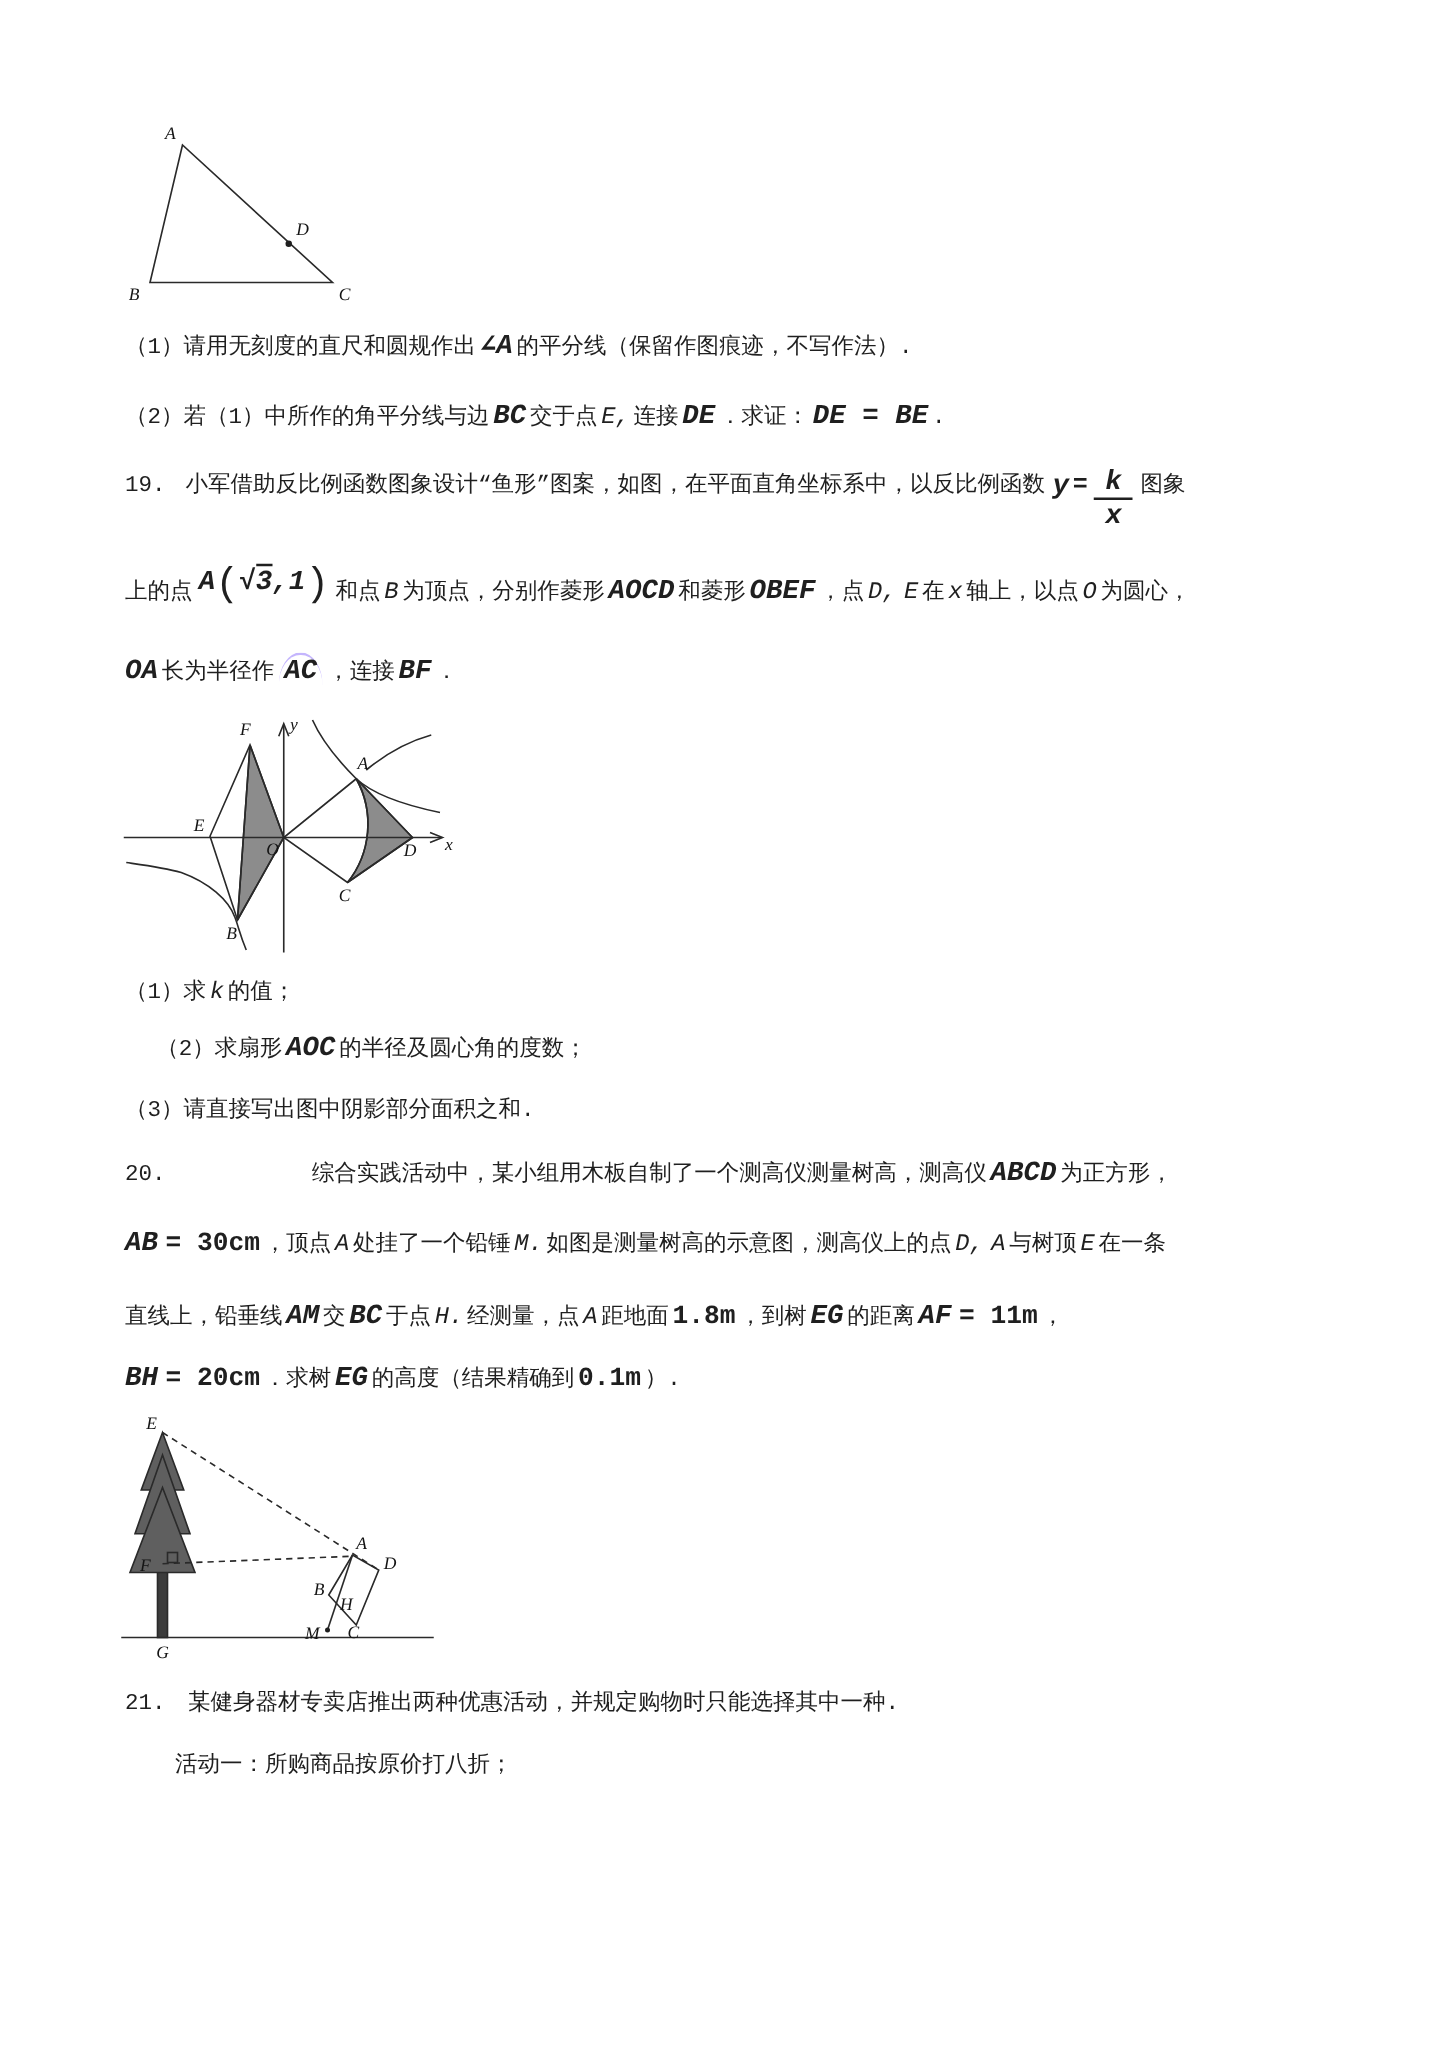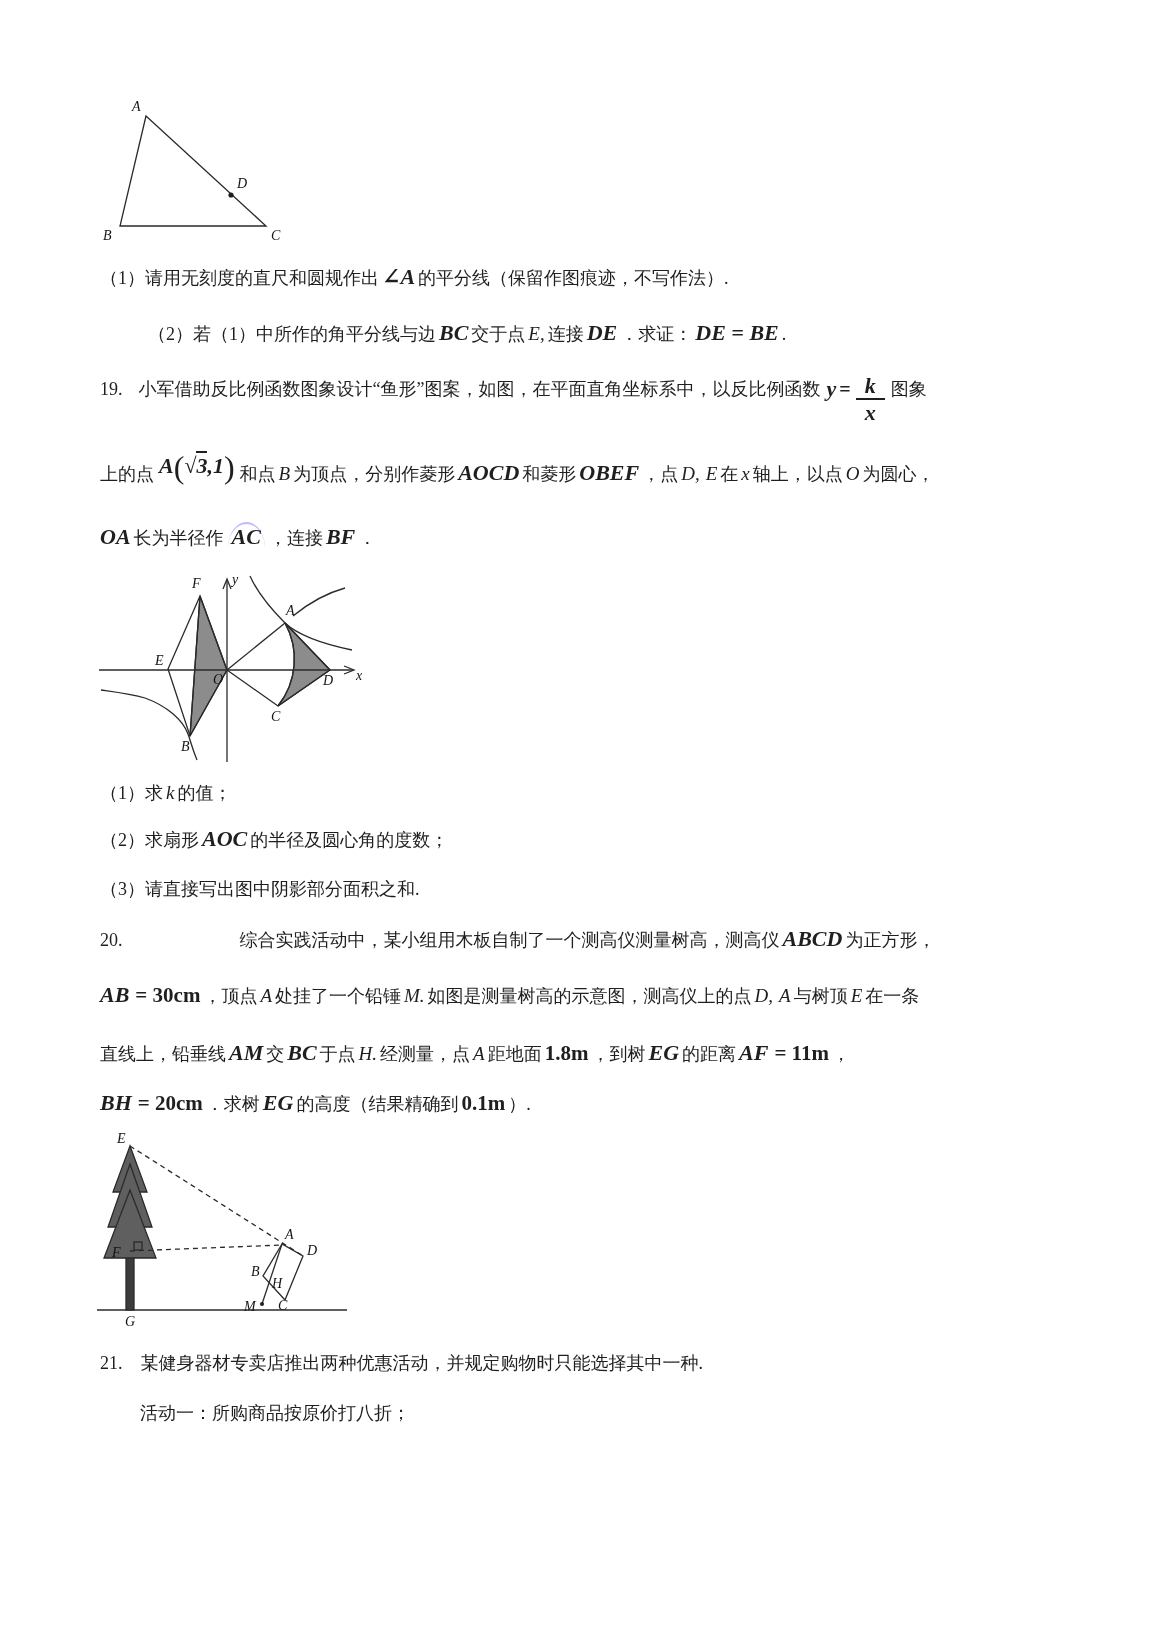--- a/index.html
+++ b/index.html
@@ -1,19 +1,19 @@
 <!DOCTYPE html>
 <html><head>
 <meta charset="utf-8">
 <style>
   * { margin:0; padding:0; box-sizing:border-box; }
   html,body { width:1158px; height:1638px; background:#ffffff; overflow:hidden; }
   body { position:relative; font-family:"Liberation Serif","DejaVu Serif",serif; color:#1f1f1f; }
 
-  .line { position:absolute; left:100px; white-space:nowrap; font-size:18px; line-height:30px; }
+  .line { position:absolute; left:100px; white-space:nowrap; font-size:18px; line-height:30px;font-family:Liberation Mono, monospace; }
   .flexline { display:flex; align-items:flex-start; }
 
   .m1 { font-style:italic; font-size:19px; margin:0 3px; }
   .m2 { font-style:italic; font-weight:bold; font-size:22px; margin:0 3px; }
   .mn { font-weight:bold; font-size:21px; margin:0 3px; }
 
   .num  { margin-right:16px; }
   .num20{ margin-right:117px; }
 
   .fy { font-size:22px; font-style:italic; font-weight:bold; margin-left:6px; }
@@ -48,21 +48,21 @@
   <text x="34" y="15" class="lab">A</text>
   <text x="5" y="144" class="lab">B</text>
   <text x="173" y="144" class="lab">C</text>
   <text x="139" y="92" class="lab">D</text>
 </svg>
 
 <div class="line" style="top:262px;">
   <span>（1）请用无刻度的直尺和圆规作出</span><span class="m2">∠A</span><span>的平分线（保留作图痕迹，不写作法）.</span>
 </div>
 
-<div class="line" style="top:318px;margin-left:48px;">
+<div class="line" style="top:318px;">
   <span>（2）若（1）中所作的角平分线与边</span><span class="m2">BC</span><span>交于点</span><span class="m1">E,</span><span>连接</span><span class="m2">DE</span><span>．求证：</span><span class="m2">DE = BE</span><span>.</span>
 </div>
 
 <div class="line flexline" style="top:374px;">
   <span class="num">19.</span>
   <span>小军借助反比例函数图象设计“鱼形”图案，如图，在平面直角坐标系中，以反比例函数</span>
   <span class="fy">y</span>
   <span class="feq">=</span>
   <span class="fstack">
     <span class="fnum">k</span>
@@ -106,21 +106,21 @@
   <text x="176" y="153" class="lab">C</text>
   <text x="228" y="117" class="lab">D</text>
   <text x="86" y="183" class="lab">B</text>
   <text x="60" y="97" class="lab">E</text>
   <text x="97" y="20" class="lab">F</text>
 </svg>
 
 <div class="line" style="top:778px;">
   <span>（1）求</span><span class="m1">k</span><span>的值；</span>
 </div>
-<div class="line" style="top:824px;">
+<div class="line" style="top:824px;margin-left:25px;">
   <span>（2）求扇形</span><span class="m2">AOC</span><span>的半径及圆心角的度数；</span>
 </div>
 <div class="line" style="top:874px;">
   <span>（3）请直接写出图中阴影部分面积之和.</span>
 </div>
 
 <div class="line" style="top:924px;">
   <span class="num20">20.</span><span>综合实践活动中，某小组用木板自制了一个测高仪测量树高，测高仪</span><span class="m2">ABCD</span><span>为正方形，</span>
 </div>
 

